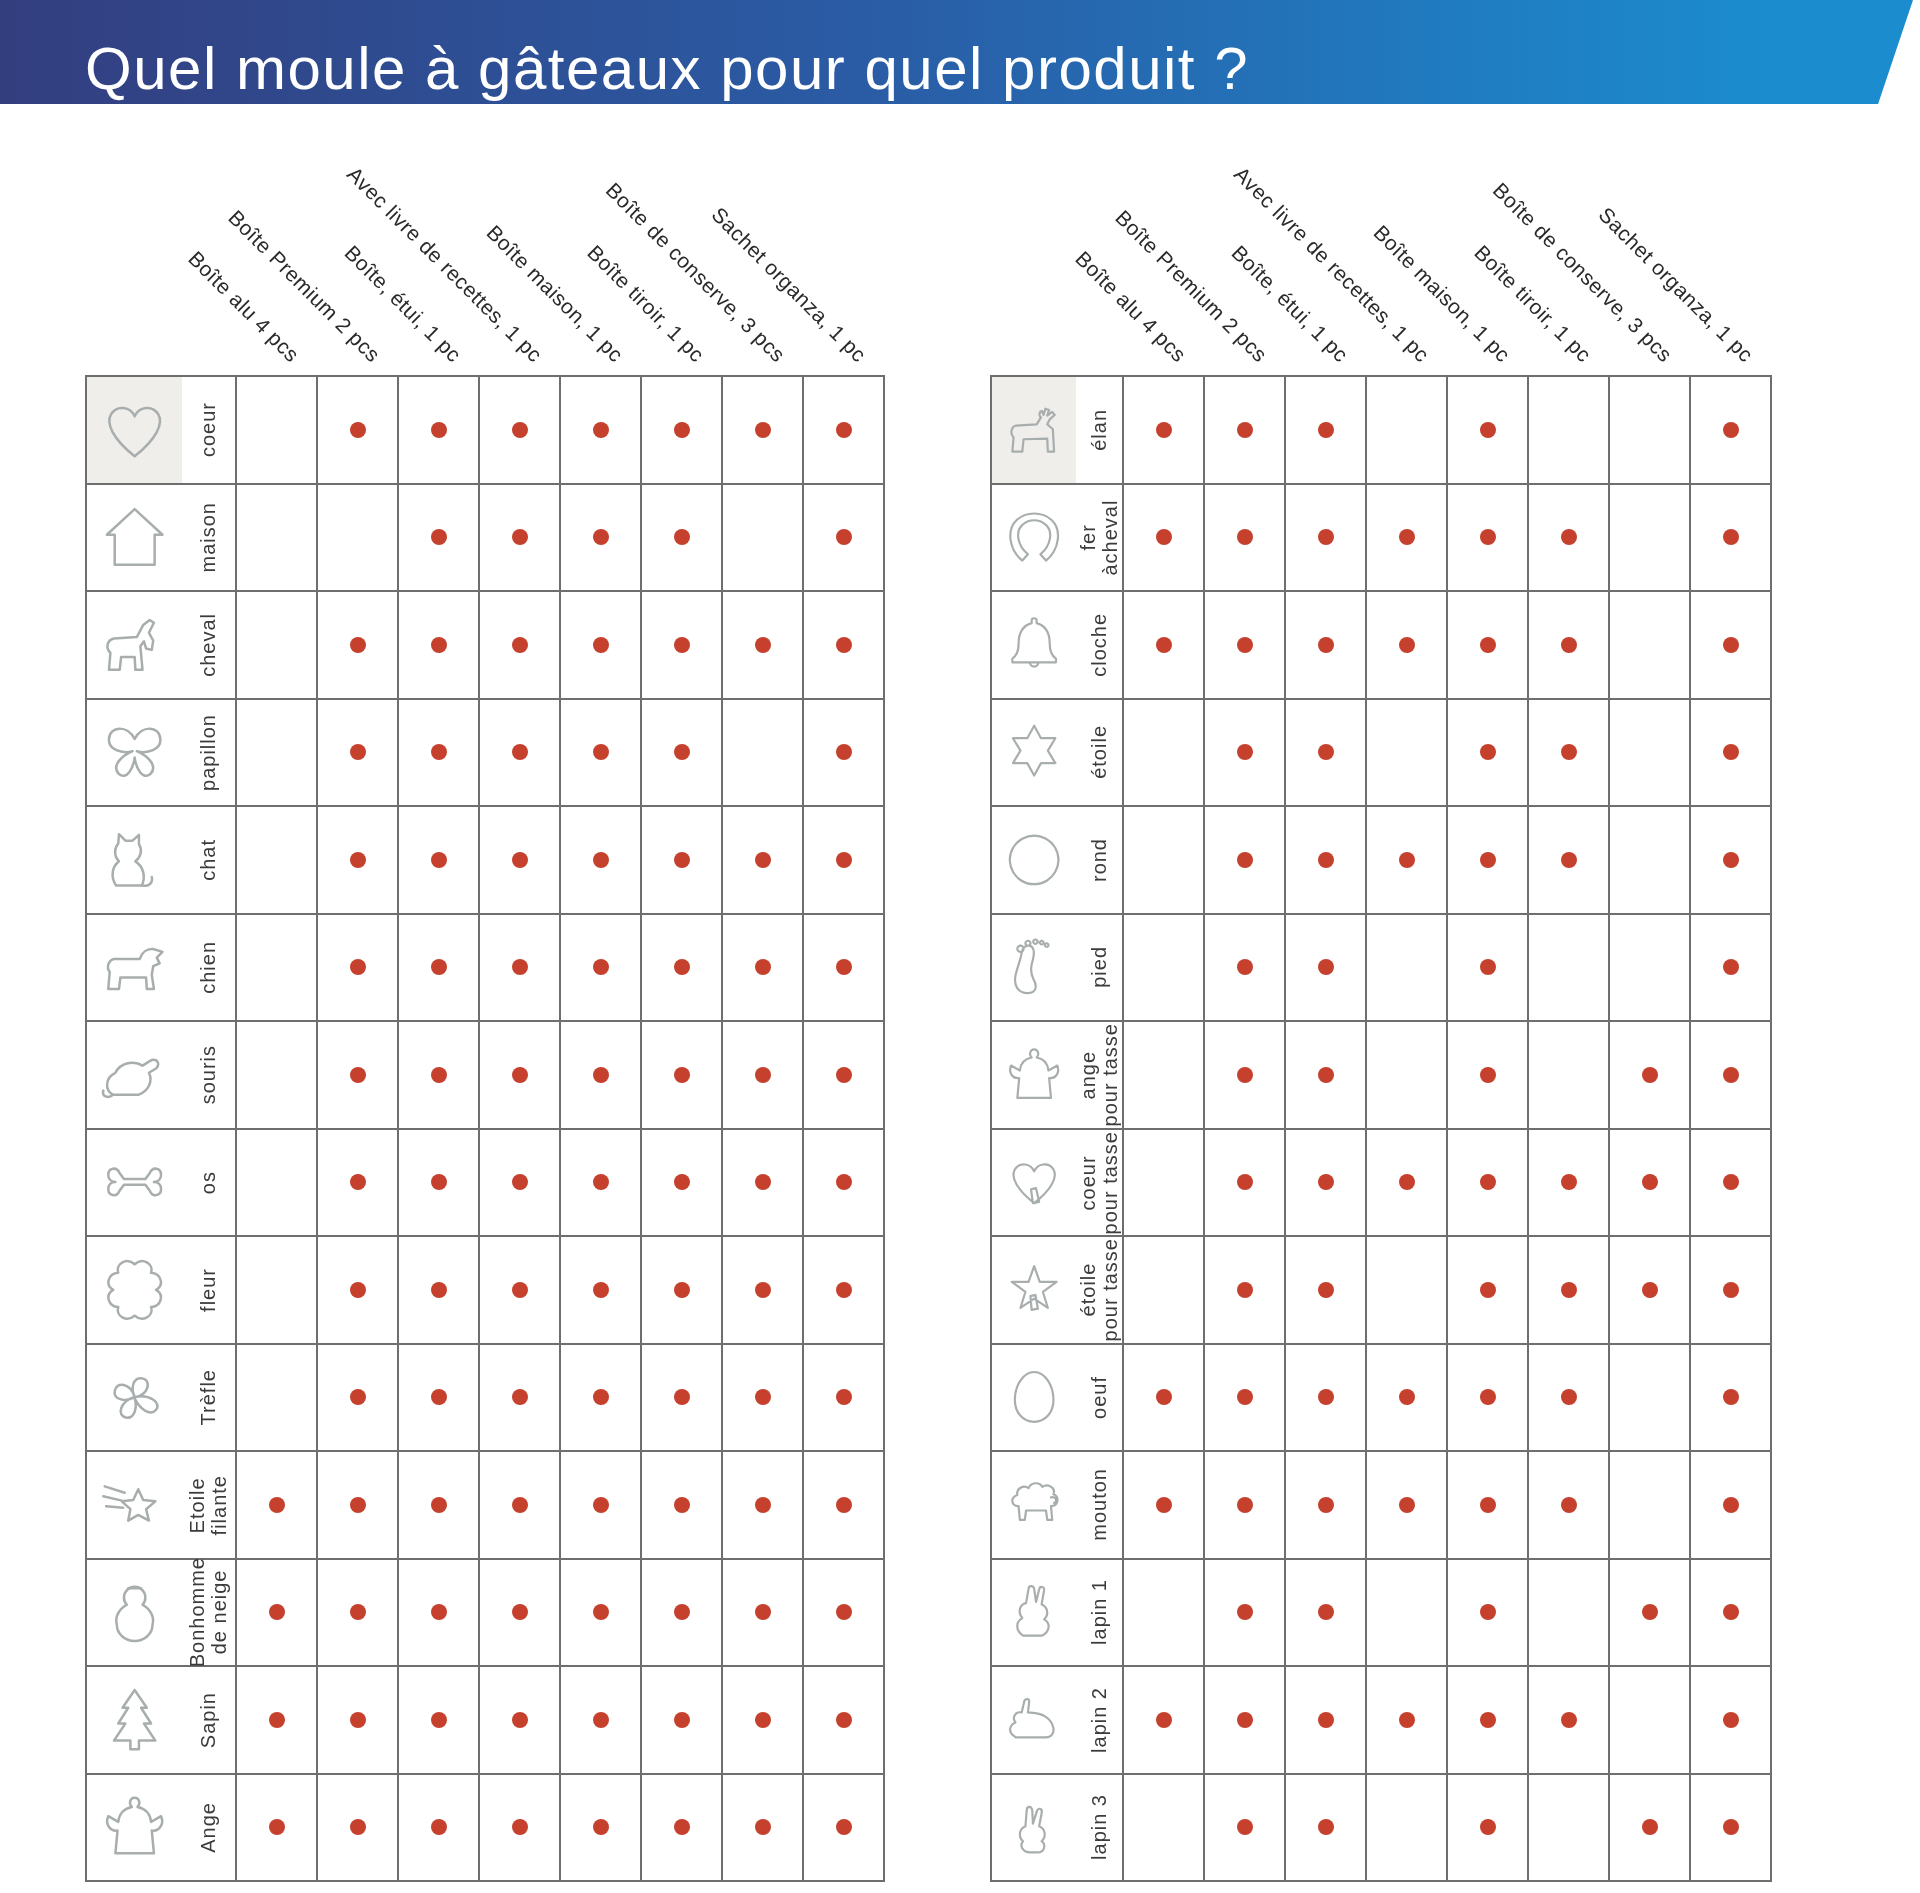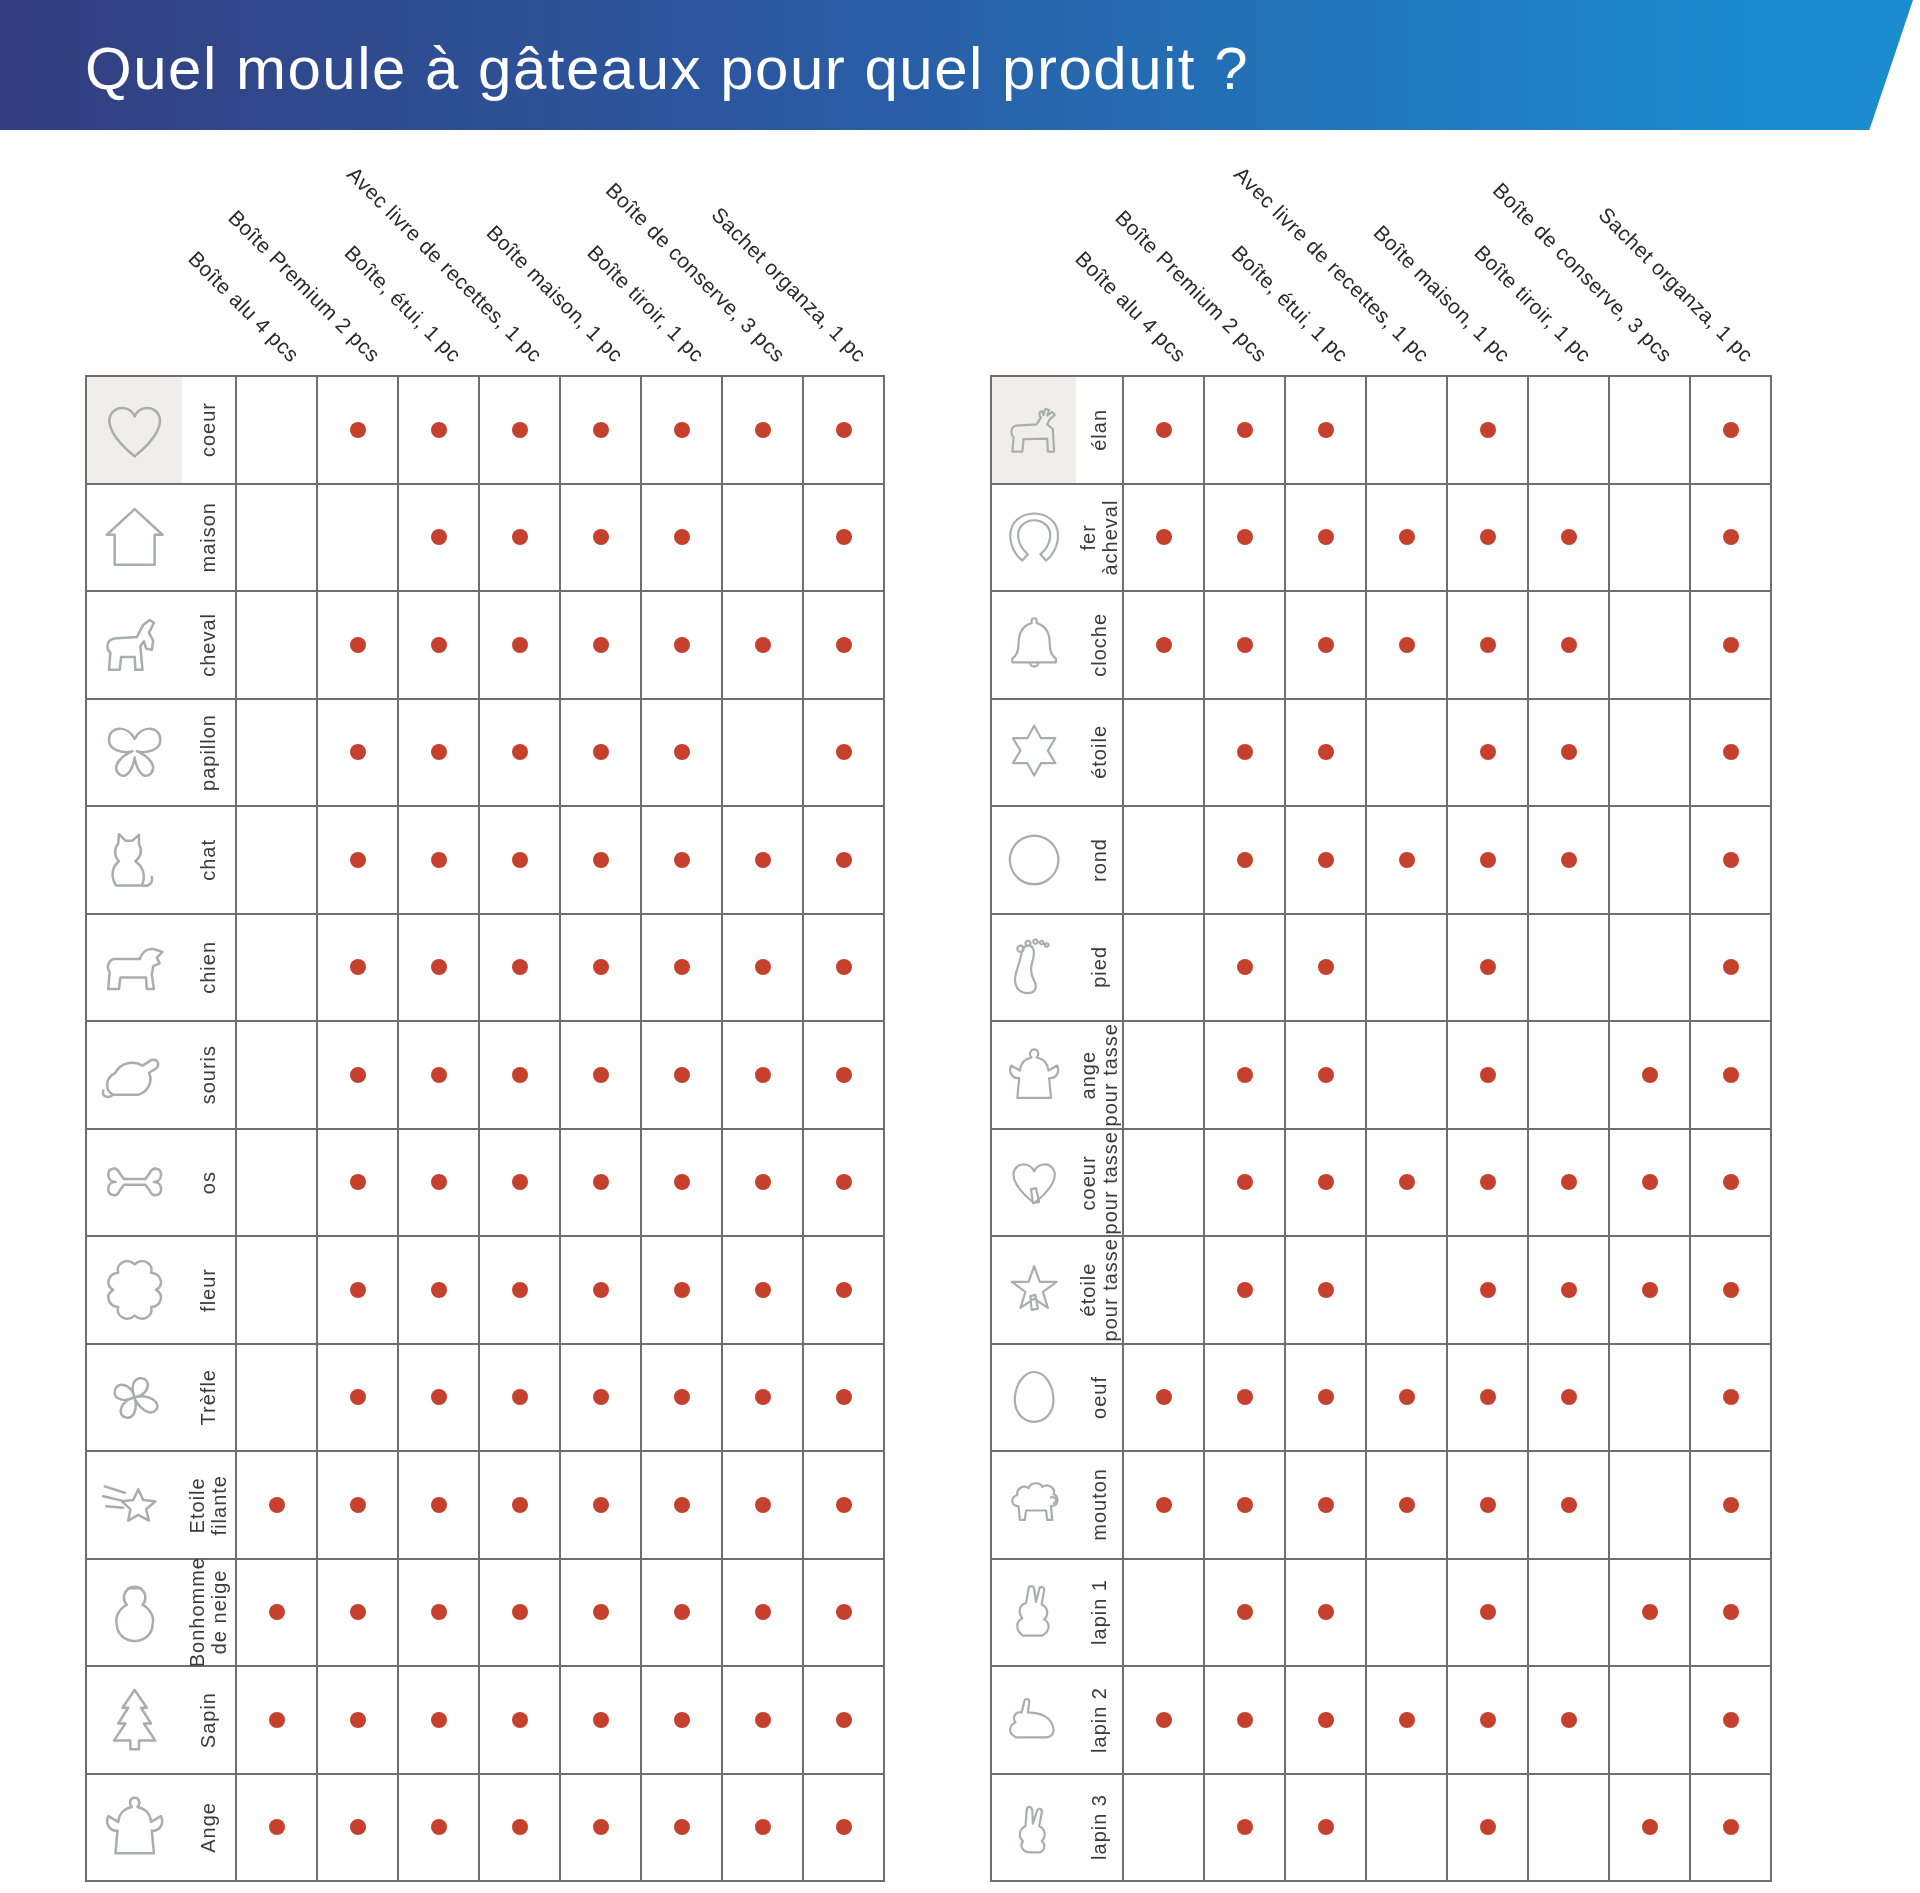--- a/index.html
+++ b/index.html
@@ -1,20 +1,20 @@
 <!DOCTYPE html>
 <html style="--grad-l: #333e7f; --grad-r: #1b8cce; --dot: #c5402d; --grid: #6e6e6e; --label: #3b3b3b; --cutter: #a8adad;"><head>
 <meta charset="utf-8">
 <style>
   html, body { margin:0; padding:0; width:1920px; height:1893px; background:#ffffff; overflow:hidden;
                font-family:"Liberation Sans", sans-serif; }
   * { box-sizing:border-box; }
 
   
-  .banner { position:absolute; left:0; top:0; width:1920px; height:130px;
+  .banner { position:absolute; left:0; top:0; width:1920px; height:104px;
             background:linear-gradient(90deg, var(--grad-l) 0%, #2a5ca5 45%, var(--grad-r) 92%);
             clip-path:polygon(0 0, 1913px 0, 1866px 140px, 0 140px); }
   .title  { margin:0; position:absolute; left:85px; top:0; line-height:138px;
             font-size:60px; font-weight:400; letter-spacing:1.5px; color:#ffffff; }
 
   
   .matrix-wrap { position:absolute; }
   .grid { position:relative; display:grid; border-top:2px solid var(--grid); border-left:2px solid var(--grid); background:#fff; }
   .cell { border-right:2px solid var(--grid); border-bottom:2px solid var(--grid);
           display:flex; align-items:center; justify-content:center; }

